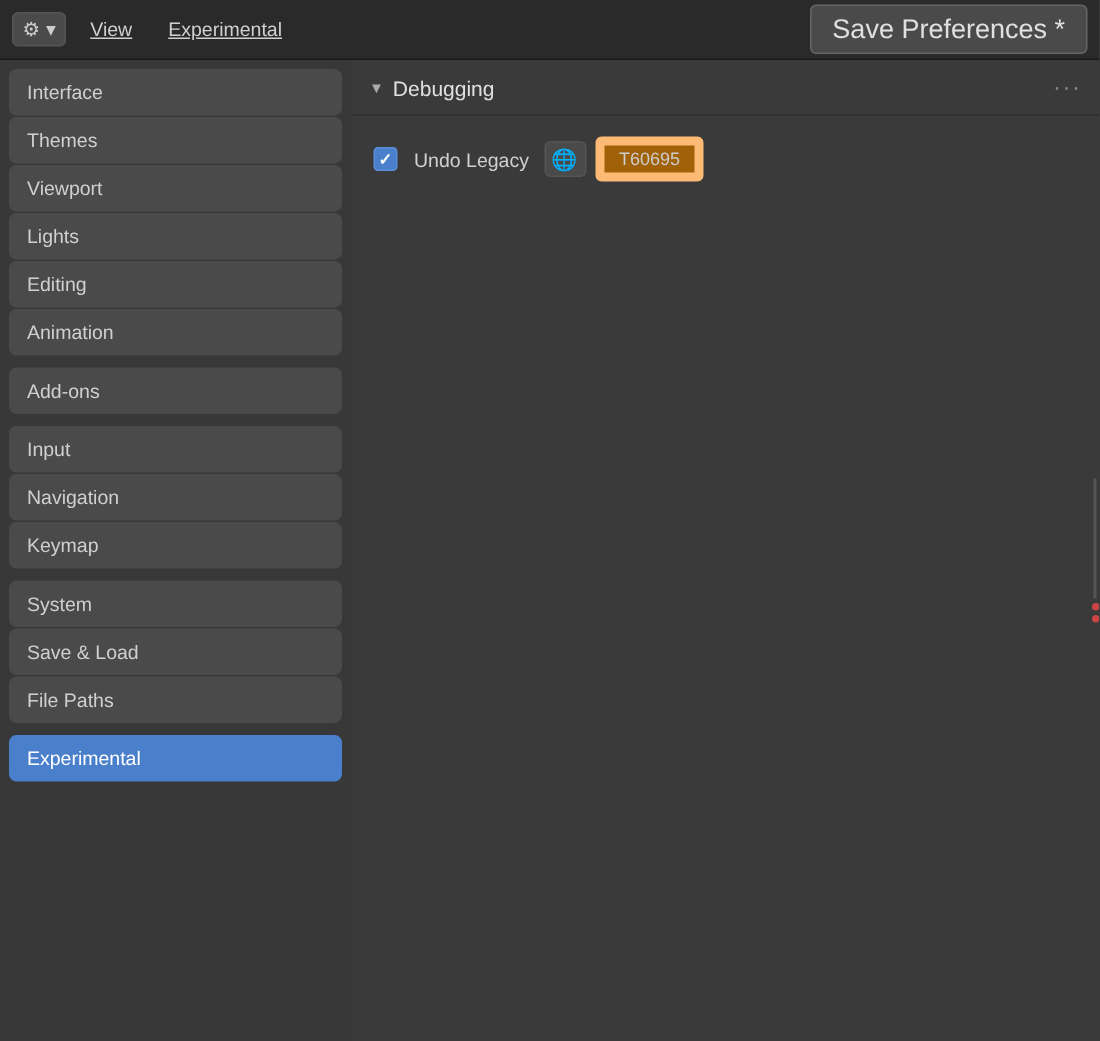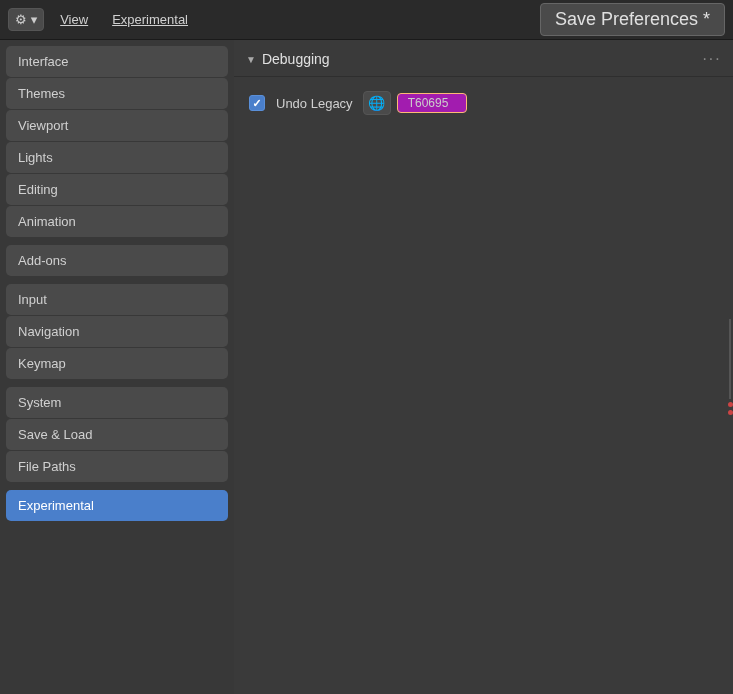--- a/index.html
+++ b/index.html
@@ -199,22 +199,22 @@
       width: 28px;
       height: 24px;
       cursor: pointer;
       display: flex;
       align-items: center;
       justify-content: center;
       color: #aaa;
       font-size: 14px;
     }
     .tag-badge {
-      background: #a21caf;
-      border: 1px solid #fdba74;
+      background: #a16207;
+      border: 6px solid #fdba74;
       border-radius: 4px;
       padding: 2px 10px;
       font-size: 12px;
       color: #ccc;
       min-width: 70px;
       text-align: left;
     }
 
     
     .right-edge {

